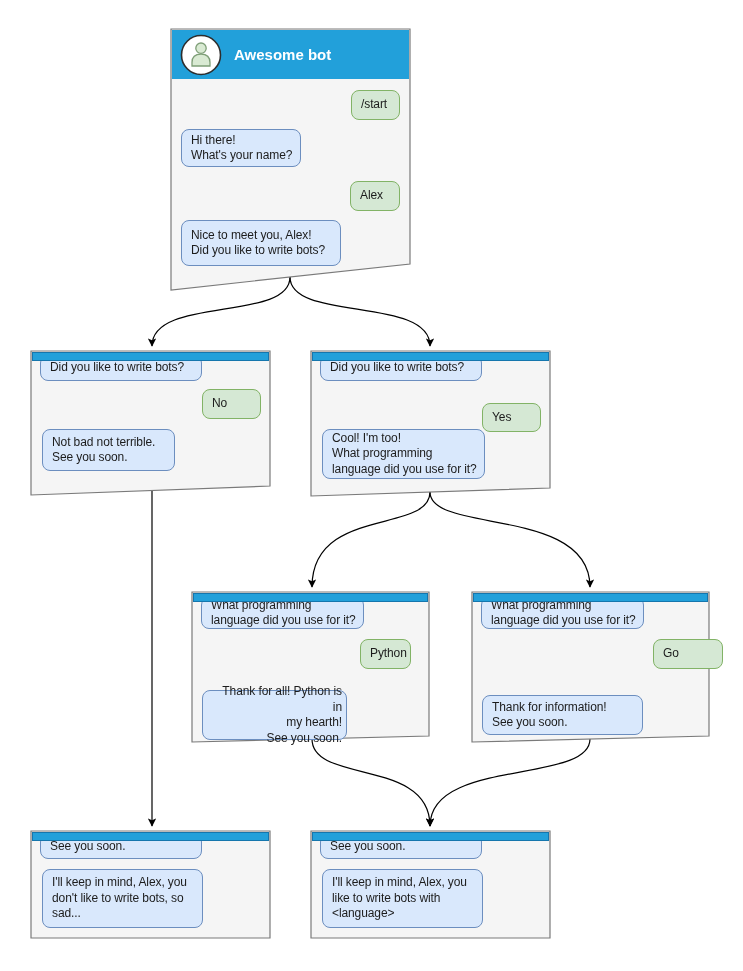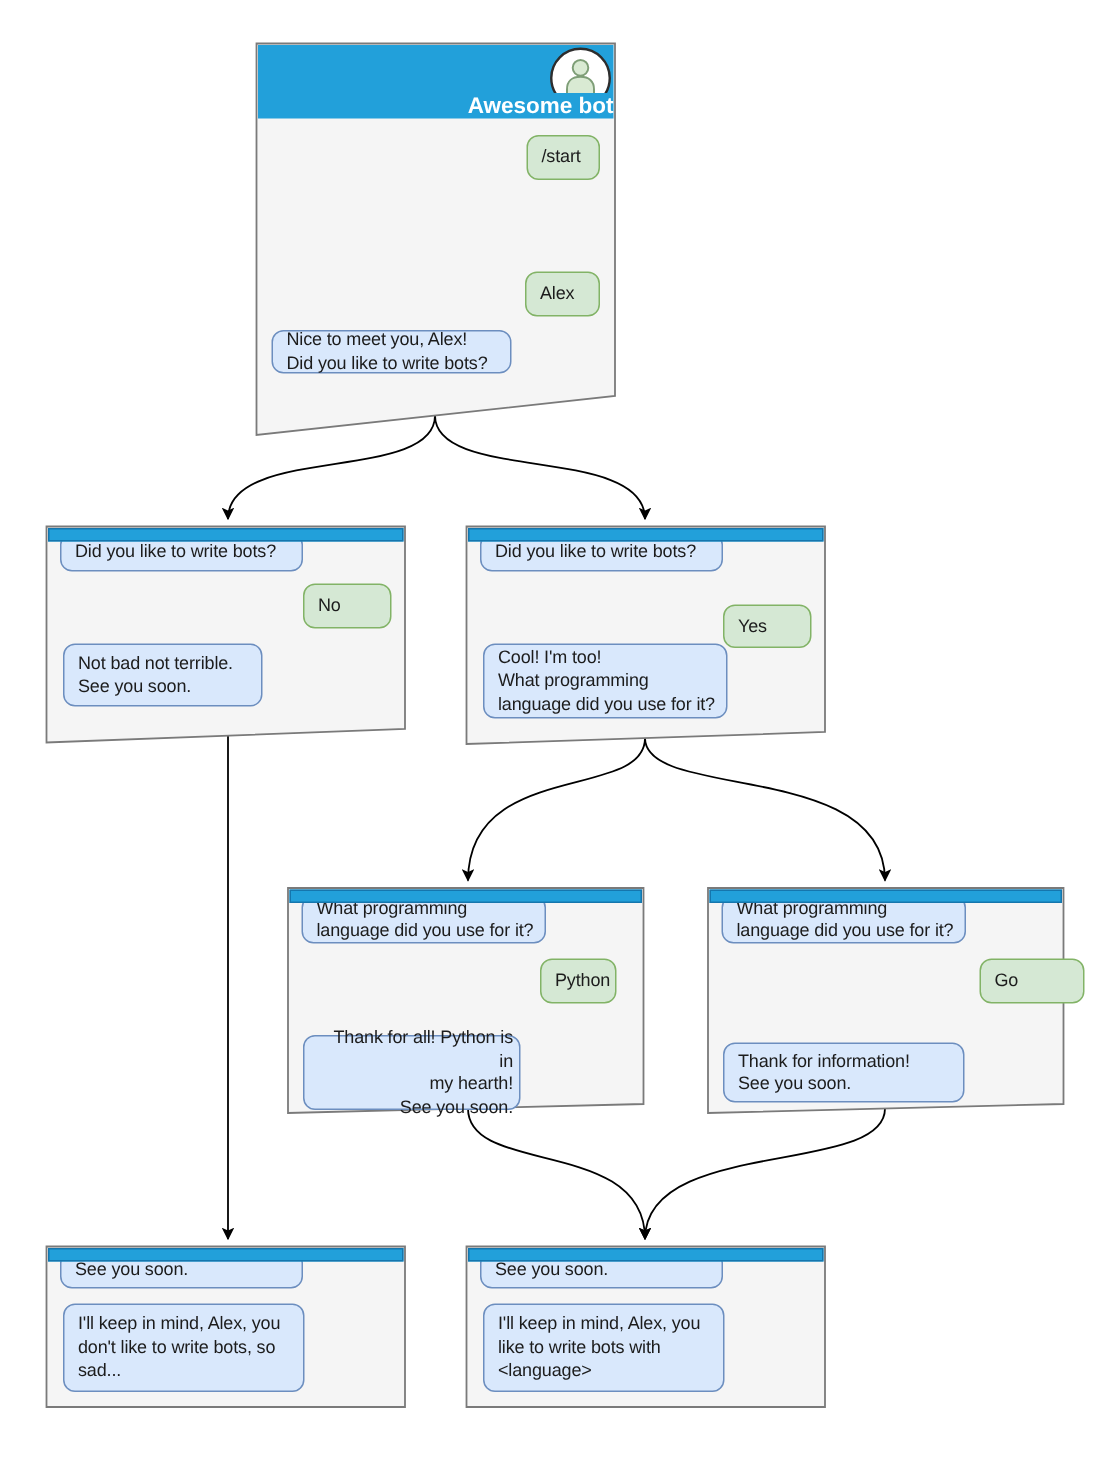--- a/index.html
+++ b/index.html
@@ -17,21 +17,21 @@
   .win svg.shape { position:absolute; left:0; top:0; overflow:visible; display:block; }
   .win svg.shape polygon { fill:var(--box-fill); stroke:var(--box-border); stroke-width:1.2; }
 
   .titlebar {
     position:absolute; left:1px; right:1px; top:1px; height:7px;
     background:var(--header-blue); border:1px solid var(--strip-border); z-index:3;
   }
 
   .header {
     position:absolute; left:1px; right:1px; top:1px; height:49px;
-    background:var(--header-blue); z-index:3; display:flex; align-items:flex-end;flex-direction:column;
+    background:var(--header-blue); z-index:3; display:flex; align-items:center;
   }
   .header .avatar { margin-left:7px; display:block; }
   .header .title {
     margin-left:11px; color:var(--title-color); font-size:15px; font-weight:bold;
   }
 
   .msg {
     position:absolute; z-index:2; box-sizing:border-box;
     display:flex; align-items:center;
     border-radius:8px; border:1px solid;
@@ -68,22 +68,24 @@
     </svg>
     <div class="header">
       <svg class="avatar" width="44" height="44">
         <circle cx="22" cy="22" r="19.5" fill="#ffffff" stroke="var(--avatar-ring)" stroke-width="1.6"></circle>
         <path d="M13,33 V29.5 C13,24 16.5,21.2 22,21.2 C27.5,21.2 31,24 31,29.5 V33 Z" fill="var(--avatar-fill)" stroke="var(--avatar-stroke)" stroke-width="1.3"></path>
         <circle cx="22" cy="15.2" r="5.2" fill="var(--avatar-fill)" stroke="var(--avatar-stroke)" stroke-width="1.3"></circle>
       </svg>
       <span class="title">Awesome bot</span>
     </div>
     <div class="msg user" style="left:180px; top:61px;  width:49px;  height:30px;">/start</div>
+    <div class="msg bot" style="left:10px;  top:100px; width:120px; height:38px;">Hi there!
+What's your name?</div>
     <div class="msg user" style="left:179px; top:152px; width:50px;  height:30px;">Alex</div>
-    <div class="msg bot" style="left:10px;  top:191px; width:160px; height:29px;">Nice to meet you, Alex!
+    <div class="msg bot" style="left:10px;  top:191px; width:160px; height:46px;">Nice to meet you, Alex!
 Did you like to write bots?</div>
   </div>
 
   <div class="win" style="left:31px; top:351px; width:239px; height:144px;">
     <svg class="shape" width="239" height="144">
       <polygon points="0,0 239,0 239,135 0,144"></polygon>
     </svg>
     <div class="titlebar"></div>
     <div class="msg bot" style="left:9px;   top:4px;  width:162px; height:26px;">Did you like to write bots?</div>
     <div class="msg user" style="left:171px; top:38px; width:59px;  height:30px;">No</div>

